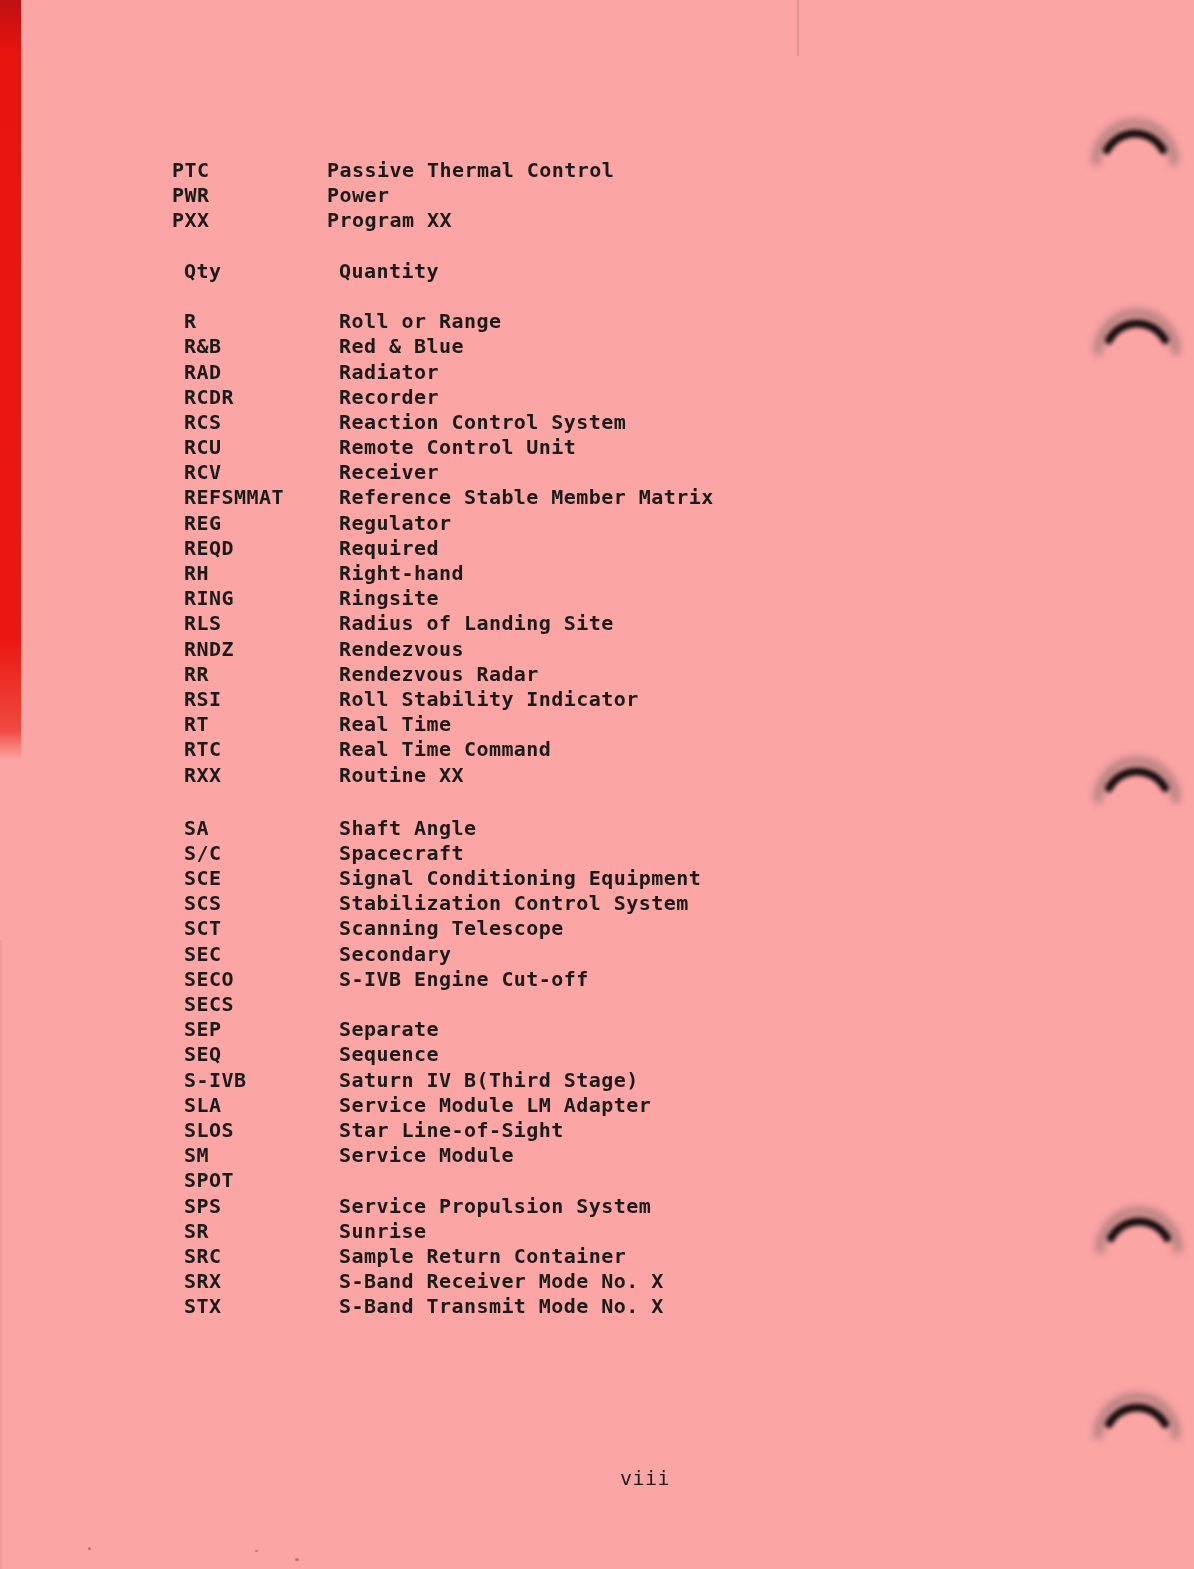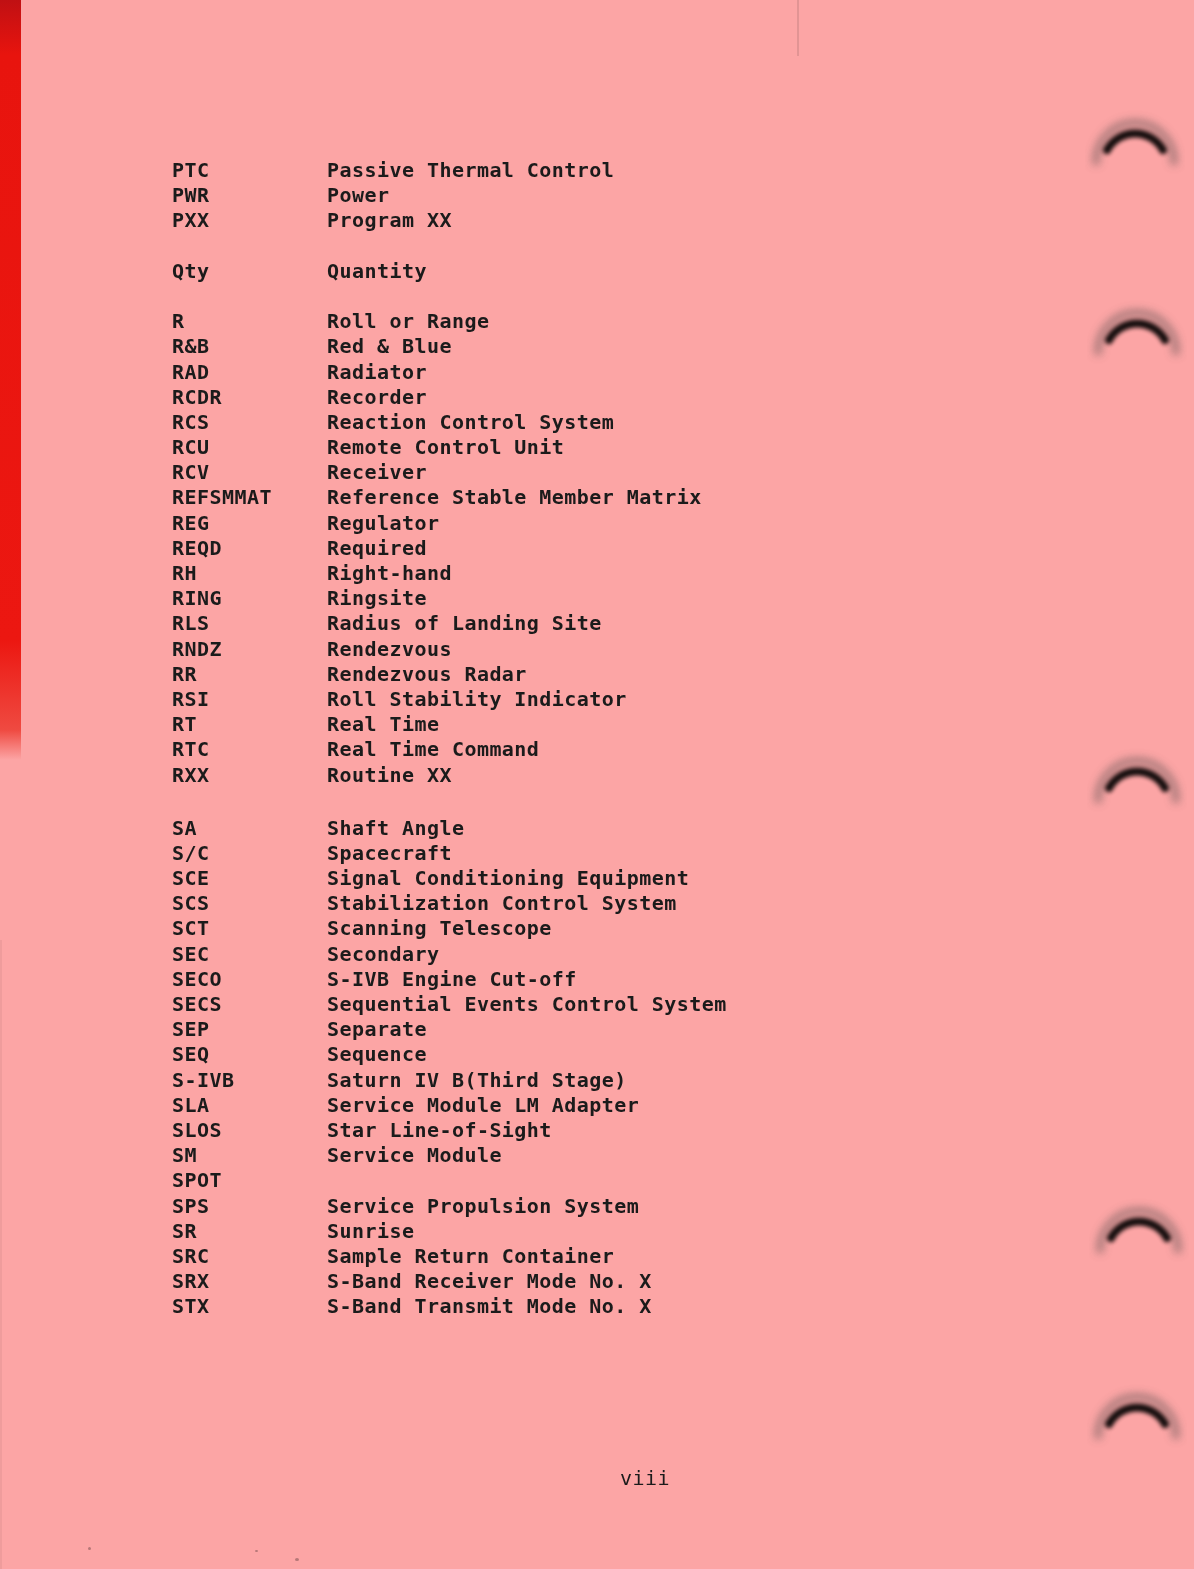--- a/index.html
+++ b/index.html
@@ -31,21 +31,21 @@
   }
   .speck { position:absolute; background:rgba(0,0,0,0.28); border-radius:50%; }
 
   
   .glossary {
     position:absolute; left:172px; top:158px;
     font-size:20px; font-weight:bold; color:#1b1b1b;
     letter-spacing:0.45px;
   }
   .group { margin:0; }
-  .group + .group { margin-top:25.2px; }
+  .group + .group { margin-top:25.2px;margin-left:12px; }
   .group.wide-gap { margin-top:28px; }
   .row { display:flex; height:25.2px; line-height:25.2px; white-space:pre; }
   .abbr { flex:0 0 155px; width:155px; }
   .desc { flex:1; }
 
   .footer-page-number {
     position:absolute; left:620px; top:1466px;
     font-size:20px; font-weight:normal; color:#1b1b1b; letter-spacing:0.45px;
   }
 
@@ -130,21 +130,21 @@
         <div class="row"><span class="abbr">RXX</span><span class="desc">Routine XX</span></div>
       </div>
       <div class="group wide-gap">
         <div class="row"><span class="abbr">SA</span><span class="desc">Shaft Angle</span></div>
         <div class="row"><span class="abbr">S/C</span><span class="desc">Spacecraft</span></div>
         <div class="row"><span class="abbr">SCE</span><span class="desc">Signal Conditioning Equipment</span></div>
         <div class="row"><span class="abbr">SCS</span><span class="desc">Stabilization Control System</span></div>
         <div class="row"><span class="abbr">SCT</span><span class="desc">Scanning Telescope</span></div>
         <div class="row"><span class="abbr">SEC</span><span class="desc">Secondary</span></div>
         <div class="row"><span class="abbr">SECO</span><span class="desc">S-IVB Engine Cut-off</span></div>
-        <div class="row"><span class="abbr">SECS</span><span class="desc">Sequential Events Control System</span></div>
+        <div class="row"><span class="abbr">SECS</span></div>
         <div class="row"><span class="abbr">SEP</span><span class="desc">Separate</span></div>
         <div class="row"><span class="abbr">SEQ</span><span class="desc">Sequence</span></div>
         <div class="row"><span class="abbr">S-IVB</span><span class="desc">Saturn IV B(Third Stage)</span></div>
         <div class="row"><span class="abbr">SLA</span><span class="desc">Service Module LM Adapter</span></div>
         <div class="row"><span class="abbr">SLOS</span><span class="desc">Star Line-of-Sight</span></div>
         <div class="row"><span class="abbr">SM</span><span class="desc">Service Module</span></div>
         <div class="row"><span class="abbr">SPOT</span></div>
         <div class="row"><span class="abbr">SPS</span><span class="desc">Service Propulsion System</span></div>
         <div class="row"><span class="abbr">SR</span><span class="desc">Sunrise</span></div>
         <div class="row"><span class="abbr">SRC</span><span class="desc">Sample Return Container</span></div>

